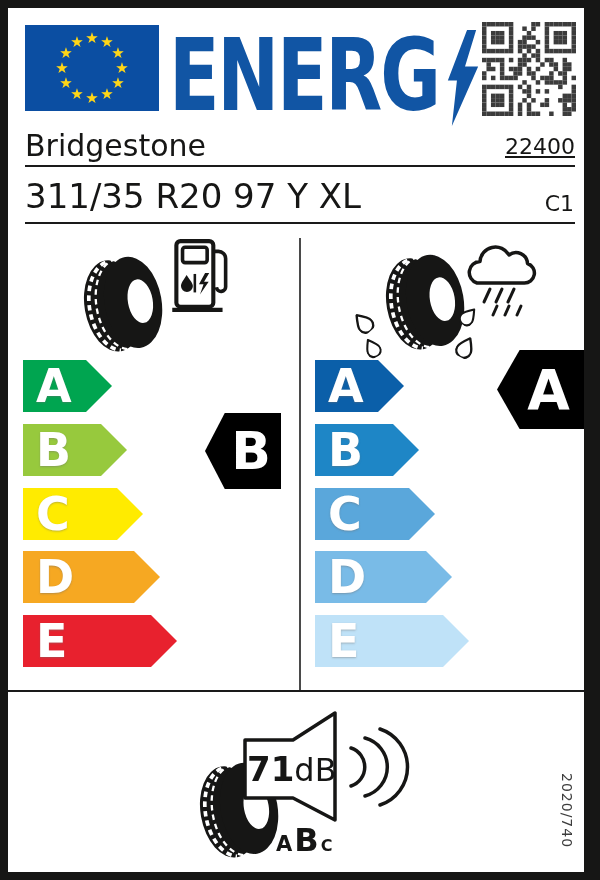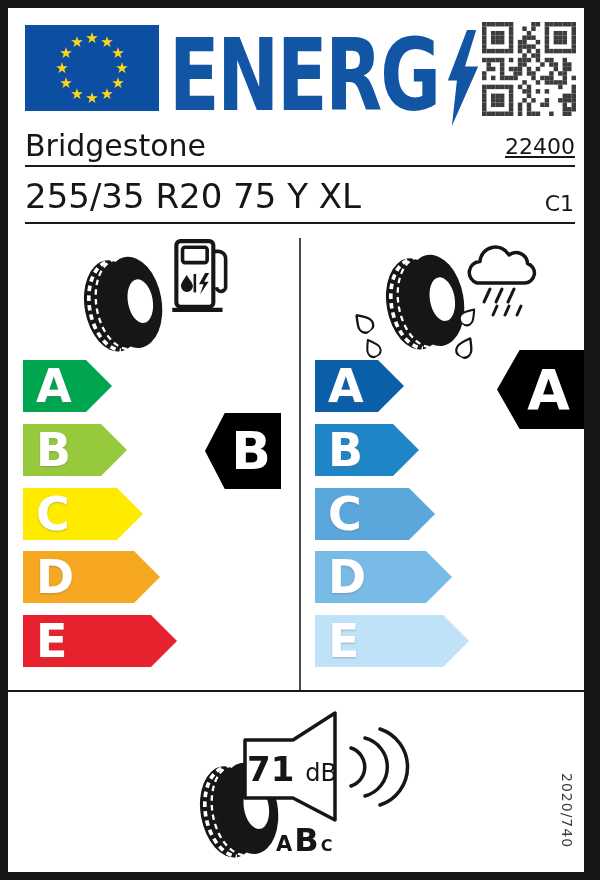--- a/index.html
+++ b/index.html
@@ -38,23 +38,23 @@
   .arrow span{margin-left:13px;font-size:46px;font-weight:bold;color:#fff;line-height:1;
          text-shadow:0 1px 2px rgba(110,110,110,.45);}
   .indicator{position:absolute;background:#000;color:#fff;font-weight:bold;display:flex;
          align-items:center;justify-content:center;
          clip-path:polygon(0 50%,26% 0,100% 0,100% 100%,26% 100%);}
   .ind-fuel{left:197px;top:405px;width:76px;height:76px;font-size:52px;padding-left:16px;box-sizing:border-box;}
   .ind-wet{left:489px;top:342px;width:87px;height:79px;font-size:55px;padding-left:16px;box-sizing:border-box;}
   
   .tire-noise{position:absolute;left:186px;top:748px;}
   .speaker{position:absolute;left:225px;top:695px;}
-  .noise-value{position:absolute;left:239px;top:744px;display:flex;align-items:baseline;gap:11px;}
+  .noise-value{position:absolute;left:239px;top:744px;display:flex;align-items:baseline;gap:0;}
   .noise-value .num{font-size:34px;font-weight:bold;line-height:34px;}
-  .noise-value .unit{font-size:24px;line-height:24px;}
+  .noise-value .unit{font-size:32px;line-height:24px;}
   .noise-classes{position:absolute;left:268px;top:816px;display:flex;align-items:baseline;gap:2px;}
   .noise-class{font-size:21px;font-weight:600;line-height:1;}
   .noise-class:last-child{font-size:16px;font-weight:600;}
   .noise-class.noise-active{font-size:32px;font-weight:bold;}
   
   .regulation{position:absolute;left:551px;top:765px;writing-mode:vertical-rl;font-size:14px;color:#3d3d3d;letter-spacing:1px;}
 </style>
 </head>
 <body>
 
@@ -313,21 +313,21 @@
       <rect x="11" y="20" width="1" height="1" fill="#3c3c3c"></rect>
       <rect x="12" y="20" width="1" height="1" fill="#3c3c3c"></rect>
       <rect x="15" y="20" width="1" height="1" fill="#3c3c3c"></rect>
       <rect x="18" y="20" width="1" height="1" fill="#3c3c3c"></rect>
       <rect x="19" y="20" width="1" height="1" fill="#3c3c3c"></rect>
     </svg>
 
   <div class="supplier">Bridgestone</div>
   <div class="typeid">22400</div>
   <div class="rule rule1"></div>
-  <div class="sizedes">255/35 R20 75 Y XL</div>
+  <div class="sizedes">311/35 R20 97 Y XL</div>
   <div class="tyreclass">C1</div>
   <div class="rule rule2"></div>
 
   <svg class="tire-fuel" width="92" height="104">
       <use href="#tire"></use>
     </svg>
   <svg class="pump" width="60" height="78" viewBox="0 0 58 76">
     <line x1="1" y1="71" x2="50" y2="71" stroke="#161615" stroke-width="4"></line>
     <rect x="5" y="4" width="36" height="64" rx="4" fill="#fff" stroke="#161615" stroke-width="4"></rect>
     <rect x="11" y="10" width="24" height="15" rx="2.5" fill="#fff" stroke="#161615" stroke-width="3.5"></rect>

